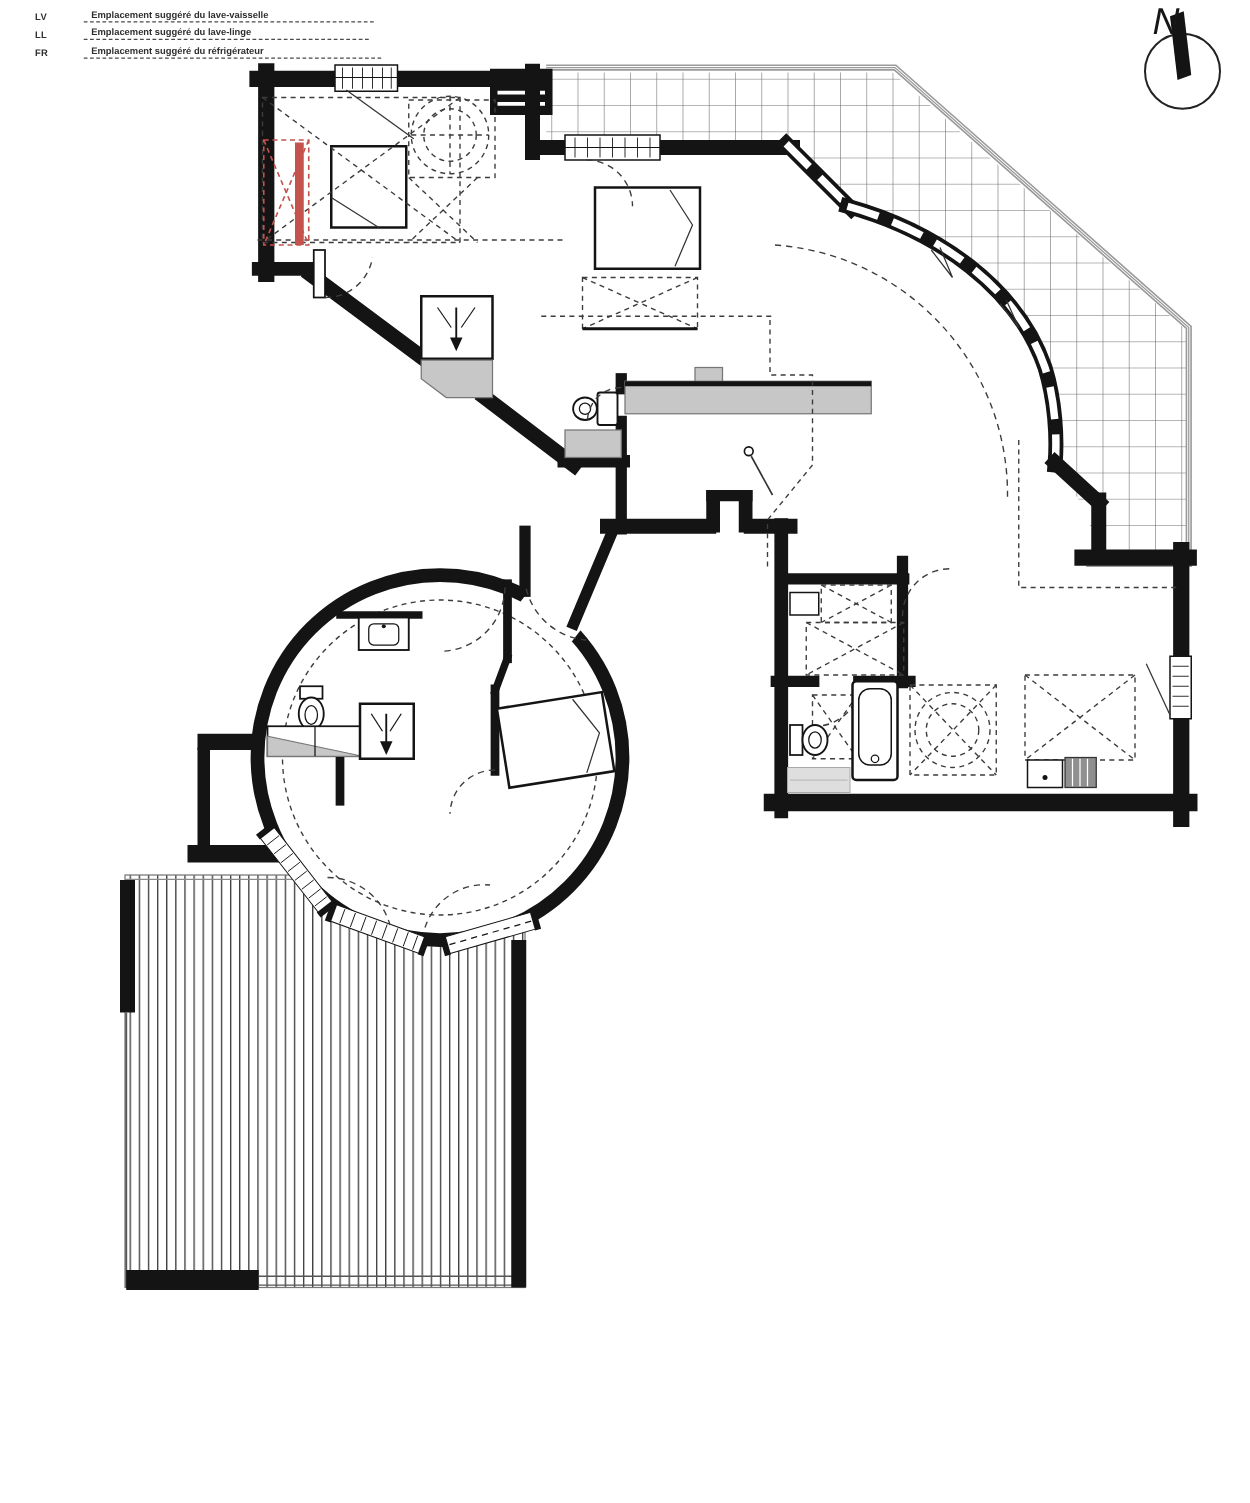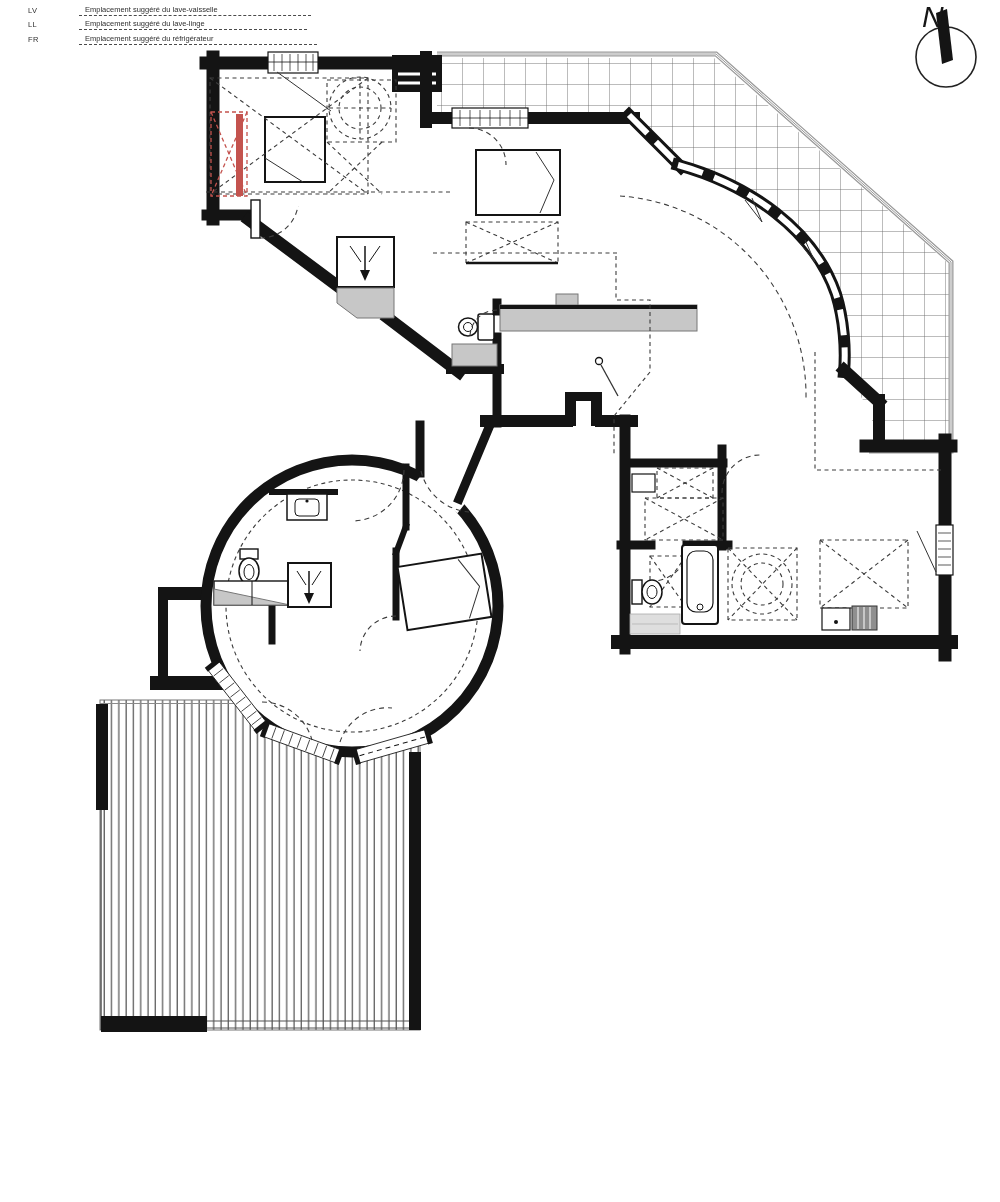--- a/index.html
+++ b/index.html
@@ -6,23 +6,23 @@
     --wall:#141414; --hatch-line:#6b6b6b; --deck-line:#2e2e2e;
     --counter-gray:#c7c7c7; --light-gray:#dedede; --dash-gray:#3c3c3c;
     --railing-gray:#9a9a9a; --highlight-red:#c4534e; --background:#ffffff;
   }
   html,body{margin:0;padding:0;background:#fff;}
   .canvas{position:relative;width:1000px;height:1202px;background:var(--background);
           font-family:"Liberation Sans", sans-serif;overflow:hidden;}
   .plan{position:absolute;left:0;top:0;}
   
   .legend{position:absolute;left:28px;top:3px;font-size:7.5px;color:#2f2f2f;z-index:5;}
-  .legend-row{display:flex;align-items:center;height:14.5px;}
+  .legend-row{display:flex;align-items:flex-end;height:14.5px;font-weight:bold;}
   .legend-abbr{width:39px;letter-spacing:.3px;}
-  .legend-lbl{border-bottom:1px dashed #4a4a4a;padding:0 4px 1px 6px;white-space:nowrap;margin-left:12px;}
+  .legend-lbl{border-bottom:1px dashed #4a4a4a;padding:0 4px 1px 6px;white-space:nowrap;}
   .lw1{width:222px}.lw2{width:218px}.lw3{width:228px}
   
   .w{stroke:var(--wall);fill:none;stroke-linecap:square;}
   .blk{fill:var(--wall);stroke:none;}
   .fx{fill:#fff;stroke:var(--wall);}
   .thin{stroke:#333;fill:none;}
   .dsh{fill:none;stroke:var(--dash-gray);stroke-dasharray:4 3.5;stroke-width:1.1;}
   .arc{fill:none;stroke:var(--dash-gray);stroke-dasharray:5 4;stroke-width:1.1;}
   .red-d{fill:none;stroke:var(--highlight-red);stroke-dasharray:4 3;stroke-width:1.3;}
   .gray{fill:var(--counter-gray);stroke:#777;stroke-width:1;}

